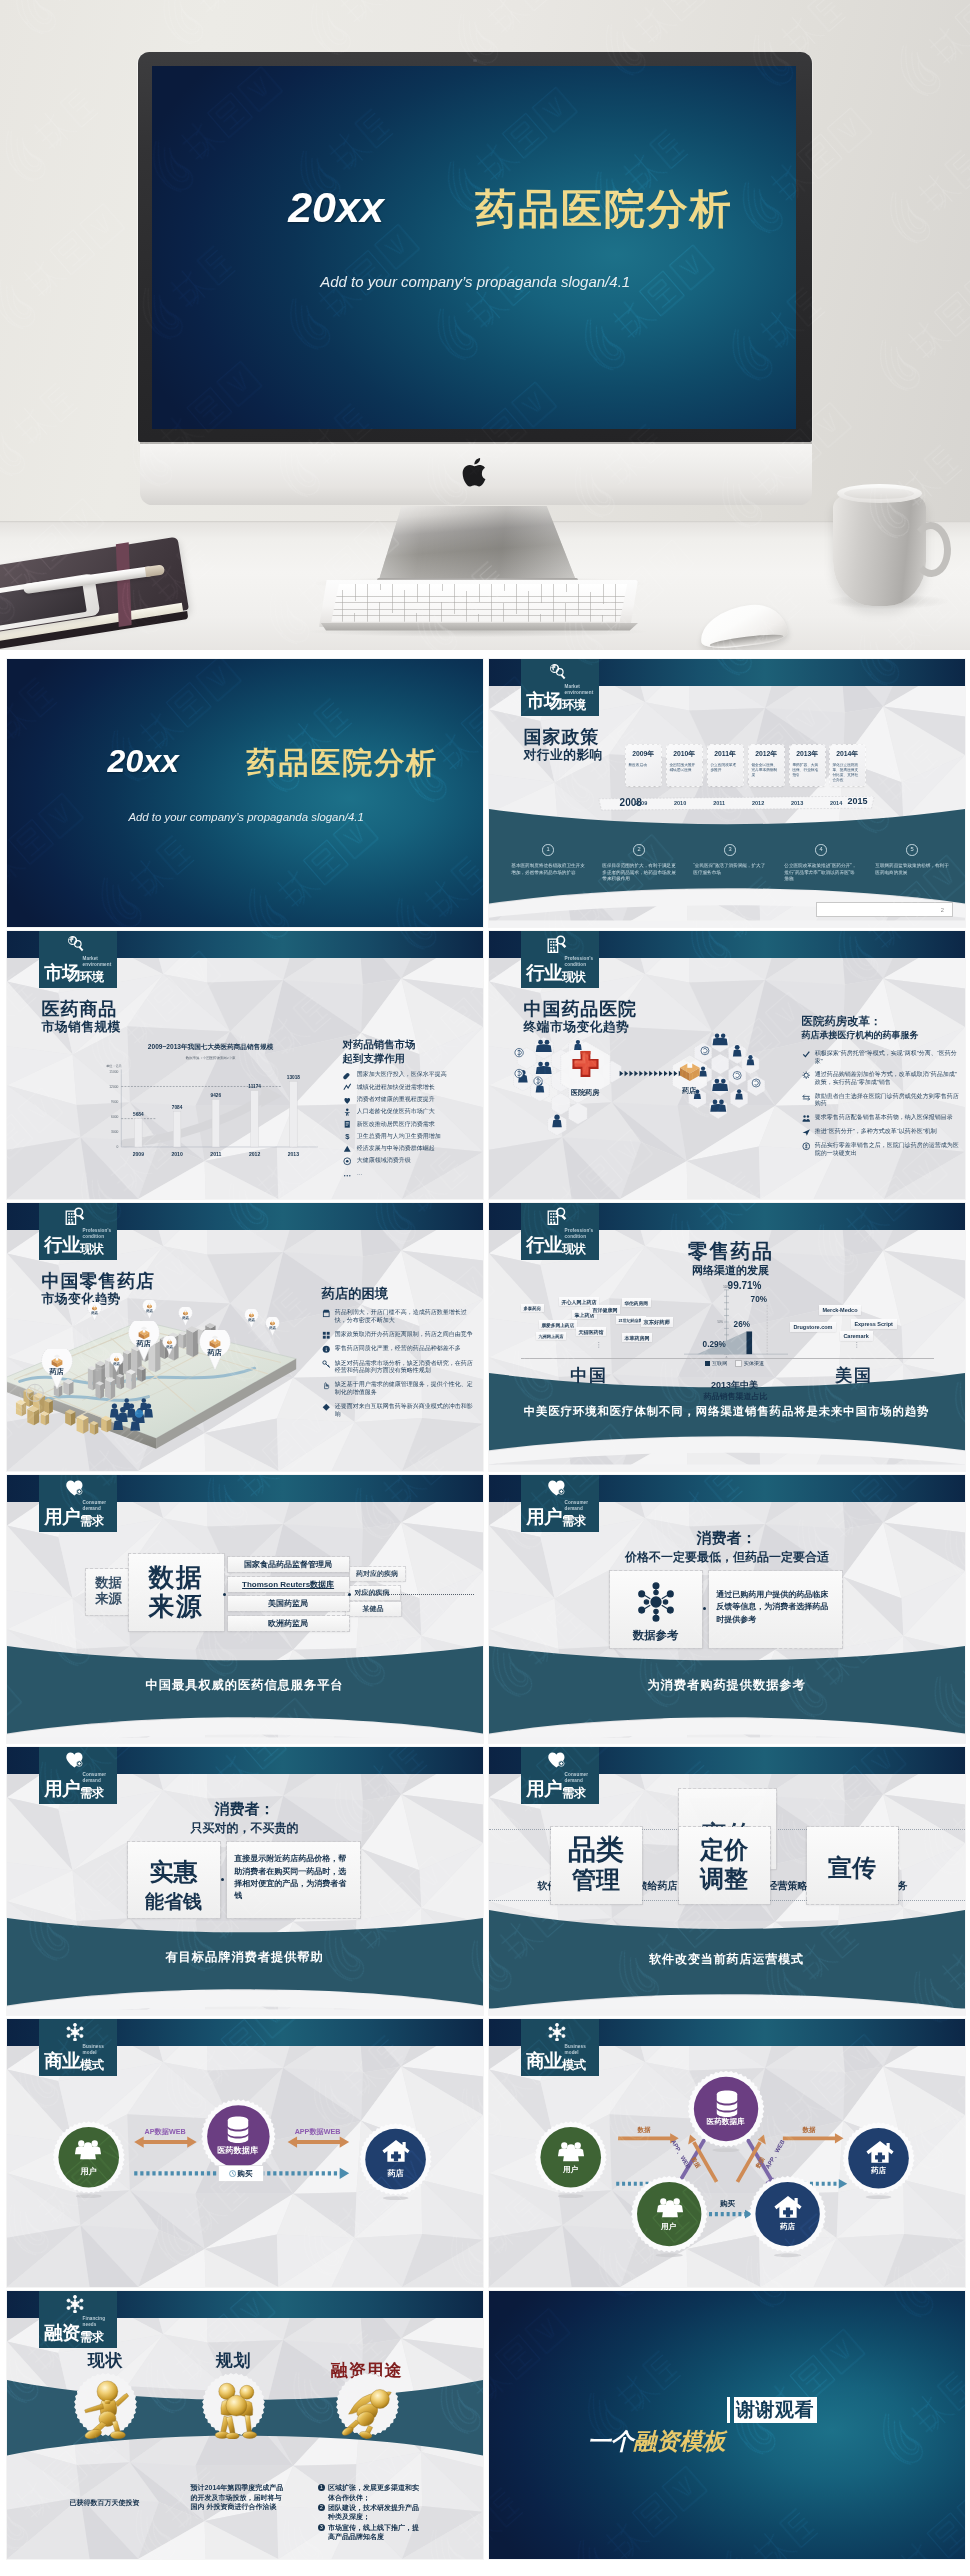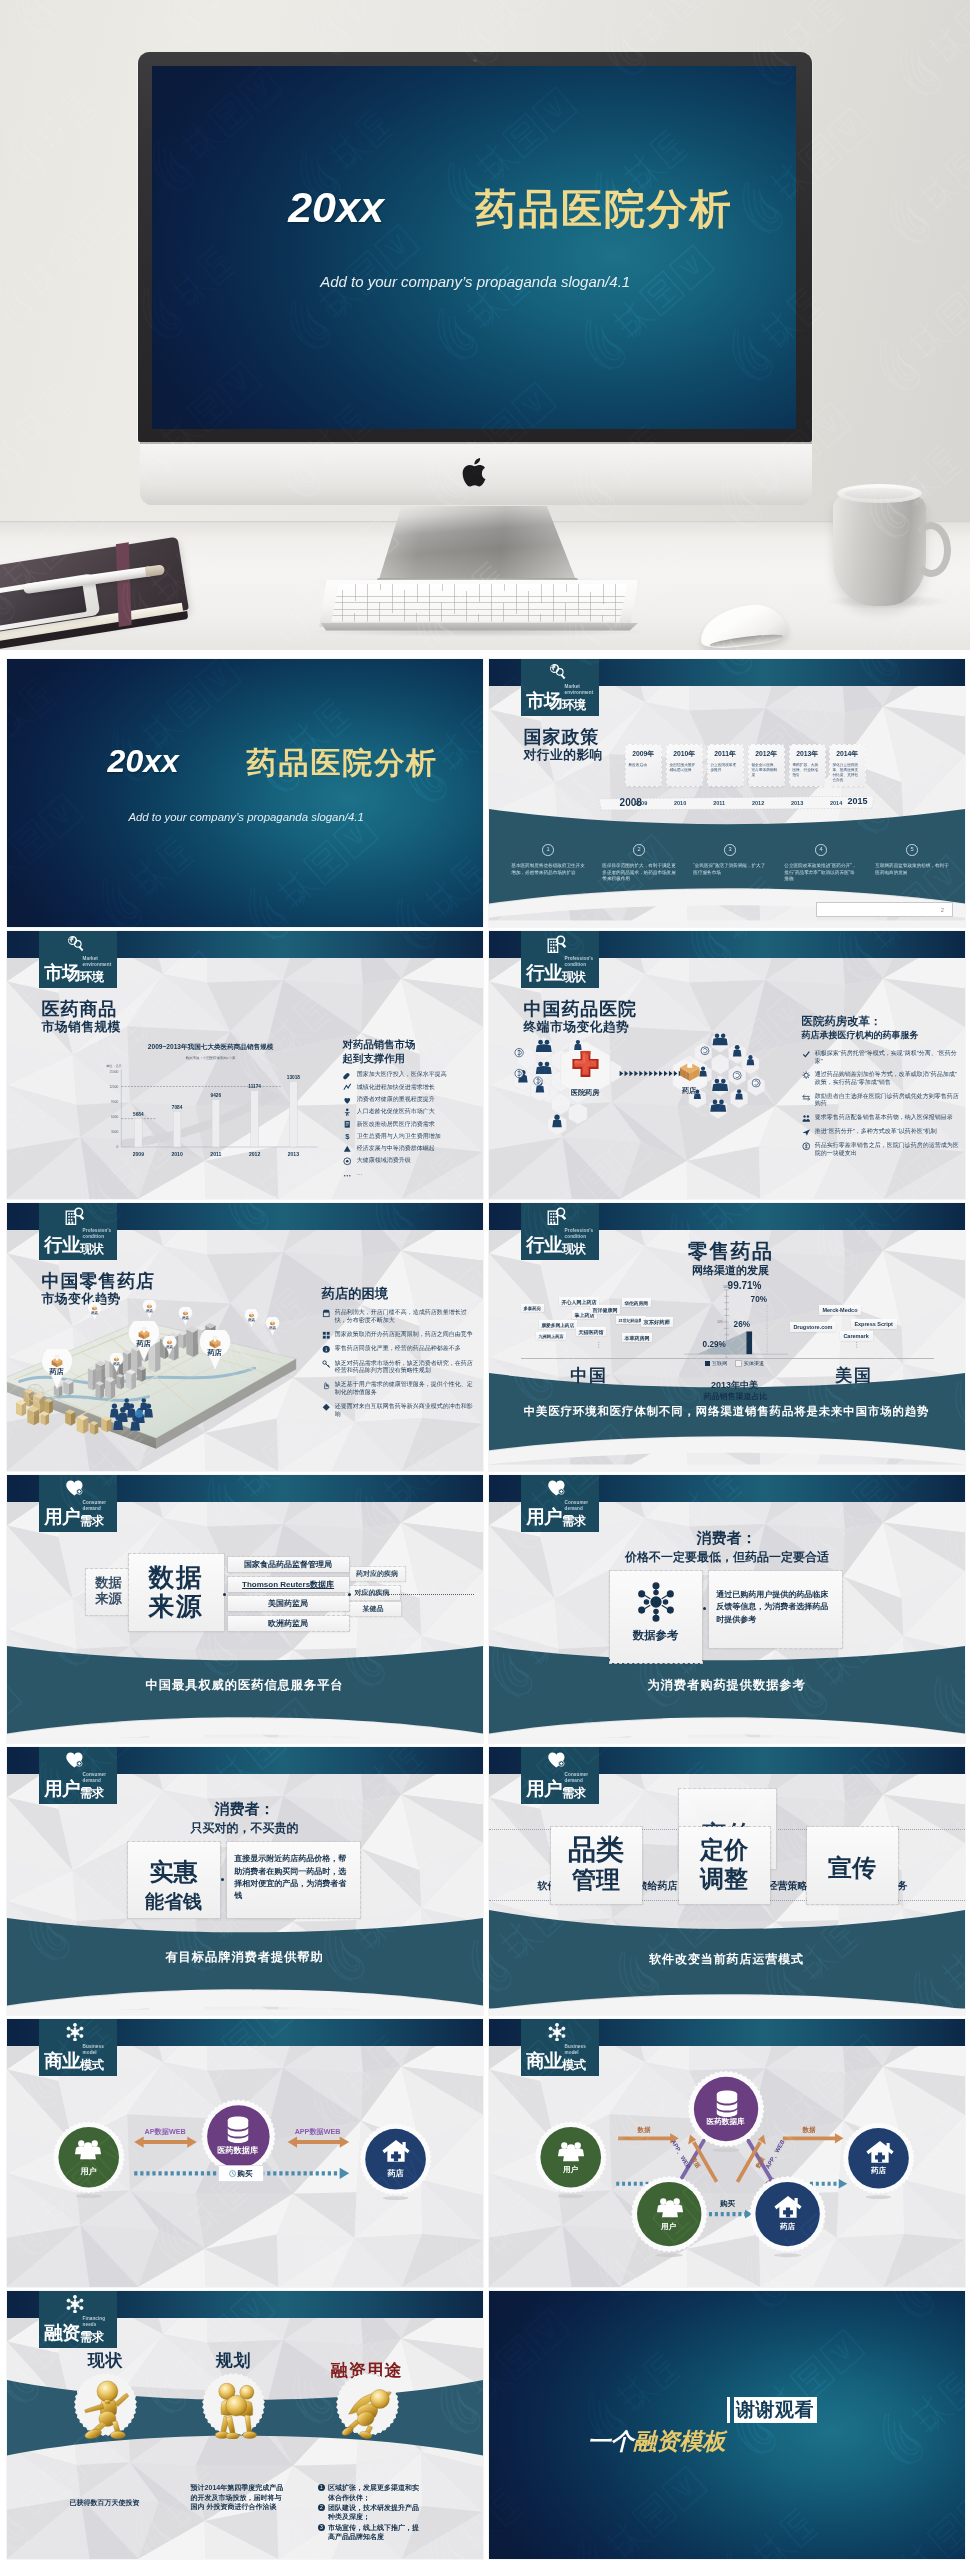--- a/index.html
+++ b/index.html
@@ -1647,21 +1647,21 @@
                   <circle cx="18.6" cy="16.4" r="3.6" fill="#1b4a5f" stroke="#fff" stroke-width=".9"></circle>
                   <path d="M17.9 14.4h1.4v4h-1.4z" fill="#fff"></path>
                   <path d="M16.6 15.7h4v1.4h-4z" fill="#fff"></path>
                 </g>
               </svg></div>
             <div class="ten"><span>Consumer</span><br><span>demand</span></div>
             <div class="tcn"><span>用户</span><span class="sm">需求</span></div>
           </div>
           <div style="position: absolute; left: 143px; top: 54px; width: 190px; text-align: center; font-size: 15px; font-weight: bold; color: rgb(22, 50, 77); z-index: 4;">消费者：</div>
           <div style="position: absolute; left: 115px; top: 74px; width: 247px; text-align: center; font-size: 12px; font-weight: bold; color: rgb(22, 50, 77); z-index: 4;">价格不一定要最低，但药品一定要合适</div>
-          <div class="card" style="left: 121px; top: 96px; width: 92px; height: 92px; z-index: 5; outline: rgb(205, 205, 208) dashed 0.9px;">
+          <div class="card" style="left: 121px; top: 96px; width: 92px; height: 77px; z-index: 5; outline: rgb(205, 205, 208) dashed 0.9px;">
             <div style="text-align:center;padding-top:9.5px;"><svg viewBox="0 0 44 44" width="42" height="42">
                 <g fill="#16324d" stroke="#16324d" stroke-width="1.4">
                   <circle cx="22" cy="22" r="5.2"></circle>
                   <circle cx="22" cy="5" r="3"></circle>
                   <circle cx="22" cy="39" r="3"></circle>
                   <circle cx="7" cy="13.5" r="3"></circle>
                   <circle cx="37" cy="13.5" r="3"></circle>
                   <circle cx="7" cy="30.5" r="3"></circle>
                   <circle cx="37" cy="30.5" r="3"></circle>
                   <circle cx="12" cy="22" r="2.2"></circle>

